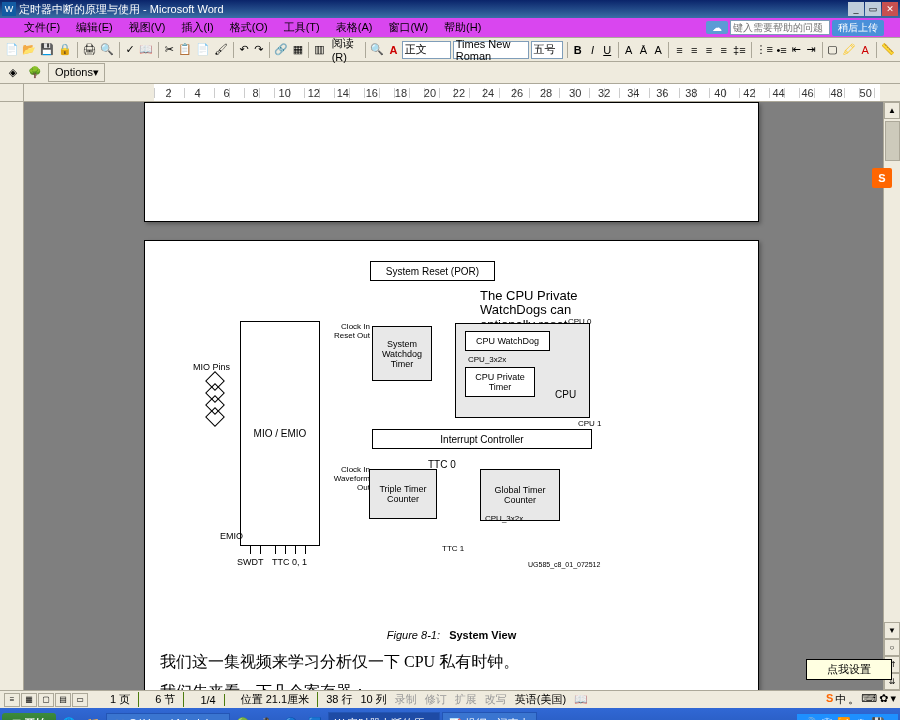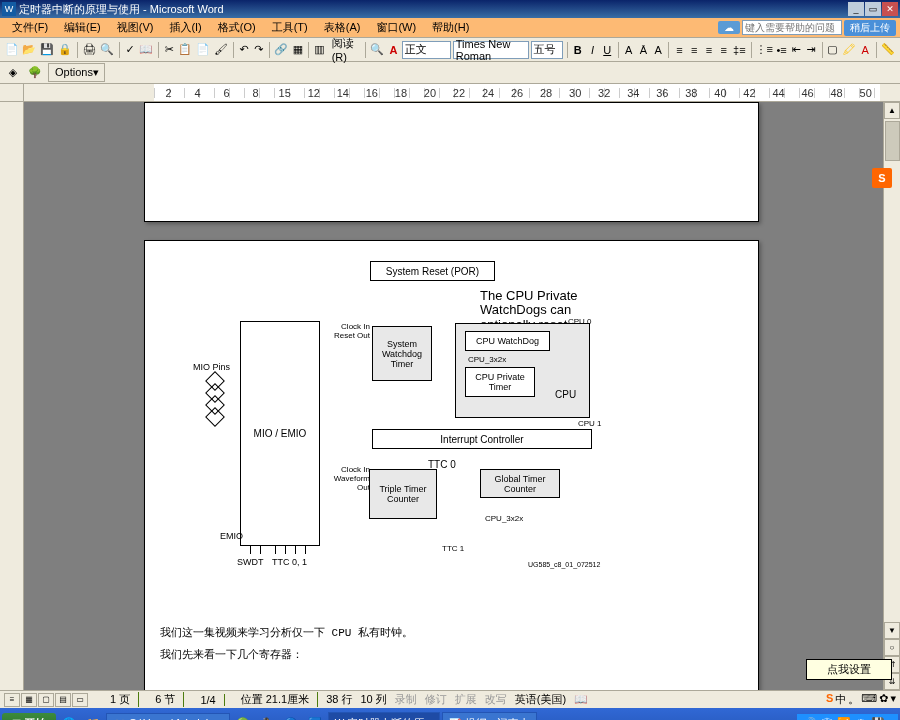--- a/index.html
+++ b/index.html
@@ -3,21 +3,21 @@
 <meta charset="utf-8">
 <style>
 *{box-sizing:border-box;margin:0;padding:0;font-family:"Microsoft YaHei",SimSun,Arial,sans-serif;font-size:11px}
 body{width:900px;height:720px;overflow:hidden;background:#3b6ea5}
 .titlebar{height:18px;background:linear-gradient(#0a246a,#3a6ea5);color:#fff;display:flex;align-items:center;padding:0 2px;font-size:11px}
 .titlebar .icon{width:14px;height:14px;background:#135ba3;margin-right:3px;display:flex;align-items:center;justify-content:center;font-size:9px}
 .titlebar .title{flex:1}
 .win-btns{display:flex}
 .win-btns div{width:16px;height:14px;margin-left:1px;background:#bfcddb;display:flex;align-items:center;justify-content:center;font-size:9px;color:#000;cursor:pointer}
 .win-btns .close{background:#c75050;color:#fff}
-.menubar{height:20px;background:#fdba74;display:flex;align-items:center;padding:0 4px;border-bottom:1px solid #aca899}
+.menubar{height:20px;background:#d946ef;display:flex;align-items:center;padding:0 16px;border-bottom:1px solid #aca899}
 .menubar .menu{padding:2px 8px;cursor:pointer;display:flex;align-items:center}
 .menubar .help-bubble{margin-left:auto;display:flex;align-items:center;gap:2px}
 .help-bubble .search{width:100px;height:15px;border:1px solid #7f9db9;background:#fff;font-size:10px;padding:0 2px}
 .help-bubble .upload{background:#4a90d9;color:#fff;padding:1px 6px;font-size:10px;border-radius:2px}
 .toolbar1{height:24px;background:#efebde;display:flex;align-items:center;padding:0 4px;gap:2px;border-bottom:1px solid #aca899}
 .tb-btn{width:18px;height:18px;display:flex;align-items:center;justify-content:center;cursor:pointer;border:1px solid transparent}
 .tb-sep{width:1px;height:16px;background:#aca899;margin:0 2px}
 .tb-read{padding:1px 4px;font-size:11px;display:flex;align-items:center}
 .tb-select{height:18px;border:1px solid #7f9db9;background:#fff;font-size:11px;padding:0 2px;display:flex;align-items:center}
 .toolbar2{height:22px;background:#efebde;display:flex;align-items:center;padding:0 4px;gap:4px;border-bottom:1px solid #aca899}
@@ -37,21 +37,21 @@
 .page1{height:120px}
 .page2{min-height:460px;padding:20px 15px}
 .diagram{width:100%;height:360px;position:relative;font-size:10px;color:#000}
 .dbox{position:absolute;border:1px solid #000;background:#fff;display:flex;align-items:center;justify-content:center;text-align:center;font-size:10px;padding:2px}
 .dbox.gray{background:#e8e8e8}
 .dlabel{position:absolute;font-size:9px;color:#000}
 .dline{position:absolute;background:#000}
 .caption{text-align:center;margin:8px 0;font-size:11px}
 .caption i{font-style:italic}
 .caption b{font-weight:bold}
-.body-text{font-size:11px;line-height:1.6;margin:4px 0;font-family:Liberation Mono, monospace}
+.body-text{font-size:16px;line-height:1.6;margin:4px 0;font-family:Liberation Serif, serif}
 .statusbar{height:18px;background:#efebde;border-top:1px solid #aca899;display:flex;align-items:center;padding:0 4px;gap:8px;font-size:11px}
 .statusbar .cell{padding:0 8px;border-right:1px solid #4d7c0f}
 .statusbar .dim{color:#999}
 .tray-popup{position:absolute;right:8px;bottom:40px;background:#ffffe1;border:1px solid #000;padding:2px 20px;font-size:11px}
 .taskbar{height:30px;background:linear-gradient(#3168d5,#2355b5);display:flex;align-items:center;padding:0 2px;gap:2px}
 .start-btn{background:linear-gradient(#3c8b3c,#2a6b2a);color:#fff;padding:3px 10px;border-radius:3px;font-size:11px;font-weight:bold;display:flex;align-items:center;gap:3px;cursor:pointer}
 .task-item{background:#3a75d0;color:#fff;padding:3px 6px;font-size:10px;border:1px solid #2355b5;cursor:pointer;display:flex;align-items:center;gap:3px;max-width:140px;overflow:hidden;white-space:nowrap}
 .task-item.active{background:#1e4ba5}
 .task-icon{width:22px;height:22px;display:flex;align-items:center;justify-content:center;cursor:pointer}
 .tray{margin-left:auto;display:flex;align-items:center;gap:3px;background:#1e90ff;padding:2px 6px;color:#fff;font-size:10px}
@@ -158,21 +158,21 @@
 </div>
 
 <div class="ruler-area">
   <div class="ruler-corner"></div>
   <div class="ruler-h">
     <div class="ruler-nums">
         <span>2</span>
         <span>4</span>
         <span>6</span>
         <span>8</span>
-        <span>15</span>
+        <span>10</span>
         <span>12</span>
         <span>14</span>
         <span>16</span>
         <span>18</span>
         <span>20</span>
         <span>22</span>
         <span>24</span>
         <span>26</span>
         <span>28</span>
         <span>30</span>
@@ -213,30 +213,33 @@
         <div style="position:absolute;left:48px;top:137px;width:14px;height:14px;border:1px solid #000;transform:rotate(45deg)"></div>
         <div style="position:absolute;left:48px;top:149px;width:14px;height:14px;border:1px solid #000;transform:rotate(45deg)"></div>
         <div class="dbox" style="left:80px;top:60px;width:80px;height:225px">MIO / EMIO</div>
         <div class="dlabel" style="left:60px;top:270px;font-size:9px">EMIO</div>
         <div class="dlabel" style="left:77px;top:296px;font-size:9px">SWDT</div>
         <div class="dlabel" style="left:112px;top:296px;font-size:9px">TTC 0, 1</div>
         <div class="dbox" style="left:212px;top:168px;width:220px;height:20px">Interrupt Controller</div>
         <div class="dlabel" style="left:268px;top:198px;font-size:10px">TTC 0</div>
         <div class="dlabel" style="left:165px;top:205px;width:45px;font-size:8px;text-align:right;line-height:1.1">Clock In Waveform Out</div>
         <div class="dbox gray" style="left:209px;top:208px;width:68px;height:50px;font-size:9px">Triple Timer Counter</div>
-        <div class="dbox gray" style="left:320px;top:208px;width:80px;height:29px;font-size:9px">Global Timer Counter</div>
+        <div class="dbox gray" style="left:320px;top:208px;width:80px;height:52px;font-size:9px">Global Timer Counter</div>
         <div class="dlabel" style="left:325px;top:253px;font-size:8px">CPU_3x2x</div>
         <div class="dlabel" style="left:282px;top:283px;font-size:8px">TTC 1</div>
         <div class="dlabel" style="left:368px;top:300px;font-size:7px">UG585_c8_01_072512</div>
         <div class="dline" style="left:90px;top:285px;width:1px;height:8px"></div>
         <div class="dline" style="left:100px;top:285px;width:1px;height:8px"></div>
         <div class="dline" style="left:115px;top:285px;width:1px;height:8px"></div>
         <div class="dline" style="left:125px;top:285px;width:1px;height:8px"></div>
         <div class="dline" style="left:135px;top:285px;width:1px;height:8px"></div>
         <div class="dline" style="left:145px;top:285px;width:1px;height:8px"></div>
+      </div>
+      <div class="caption">
+        <i>Figure 8-1:</i>&nbsp;&nbsp;&nbsp;<b>System View</b>
       </div>
       <p class="body-text">我们这一集视频来学习分析仅一下 CPU  私有时钟。</p>
       <p class="body-text">我们先来看一下几个寄存器：</p>
 
     </div>
   </div>
   <div class="scroll-v">
     <div class="scroll-btn">▲</div>
     <div class="scroll-track">
         <div class="scroll-thumb"></div>

